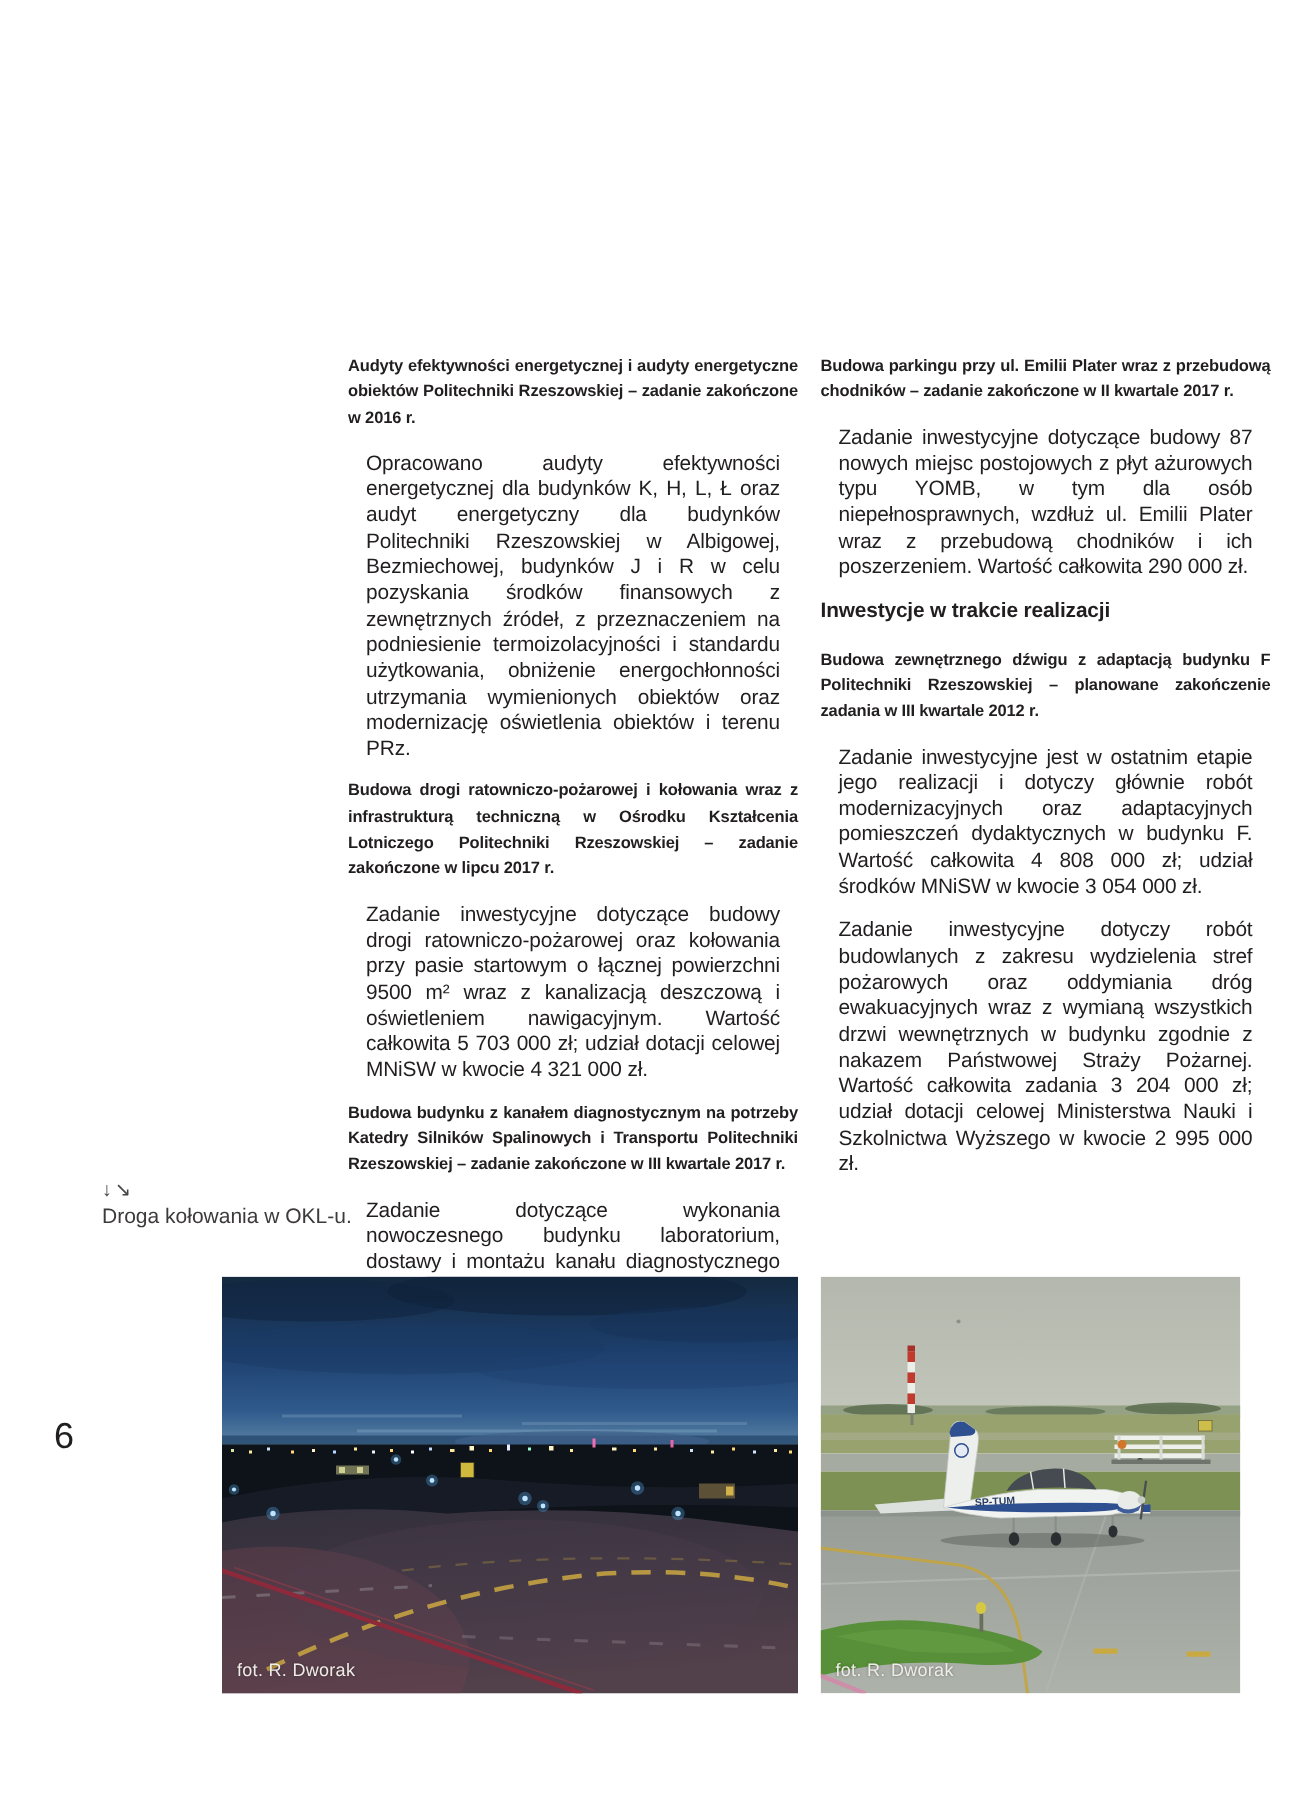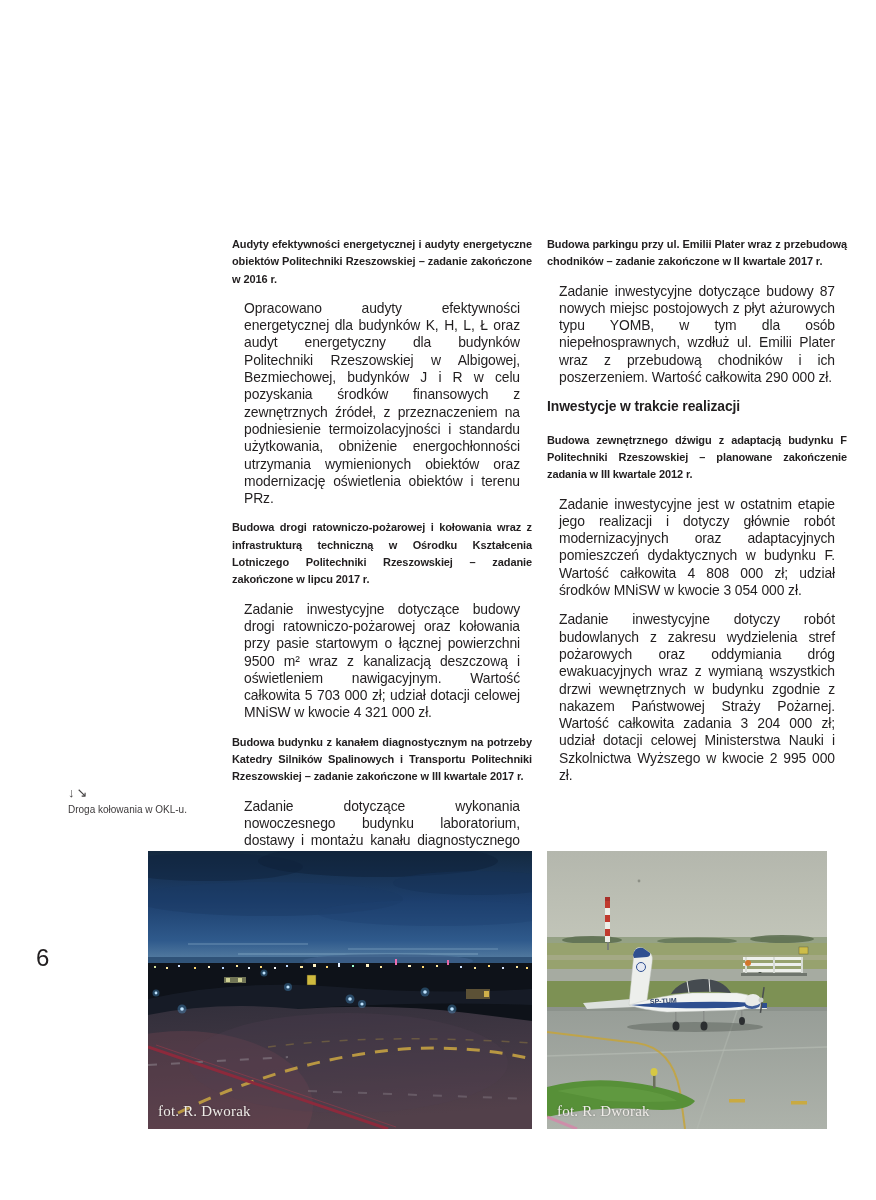--- a/index.html
+++ b/index.html
@@ -15,31 +15,31 @@
   }
   .col-left{left:232px;}
   .col-right{left:547px;}
   article{margin:0 0 11px 0;}
   .art-h{margin:0;font-size:11px;line-height:17.3px;font-weight:700;text-align:justify;}
   .art-b{margin:12px;}
   .section-h{margin:0 0 16px 0;font-size:13.9px;line-height:17.3px;font-weight:700;}
   
   .margin-note{position:absolute;left:68px;top:786px;width:170px;}
   .arrows{font-size:13px;letter-spacing:2px;color:#474445;line-height:14px;}
-  .note-text{font-size:10px;color:#3d3a3b;margin-top:3px;line-height:14px;}
+  .note-text{font-size:14px;color:#3d3a3b;margin-top:3px;line-height:14px;}
   
   .page-number{position:absolute;left:36px;top:944px;font-size:24px;color:#211e1f;}
   
   figure.photo{position:absolute;top:851px;margin:0;overflow:hidden;}
   .photo-left{left:148px;width:384px;height:278px;}
   .photo-right{left:547px;width:280px;height:278px;}
   figure.photo svg{display:block;width:100%;height:100%;}
   figcaption{
-    position:absolute;left:10px;bottom:9px;color:#efece8;font-size:15px;
-    letter-spacing:.2px;text-shadow:0 0 2px rgba(0,0,0,.35);font-family:Liberation Serif, serif;
+    position:absolute;left:10px;bottom:9px;color:#efece8;font-size:12px;
+    letter-spacing:.2px;text-shadow:0 0 2px rgba(0,0,0,.35);
   }
 </style>
 </head>
 <body>
 
 <div class="page">
 
   <div class="margin-note">
     <div class="arrows">↓↘</div>
     <div class="note-text">Droga kołowania w OKL-u.</div>

